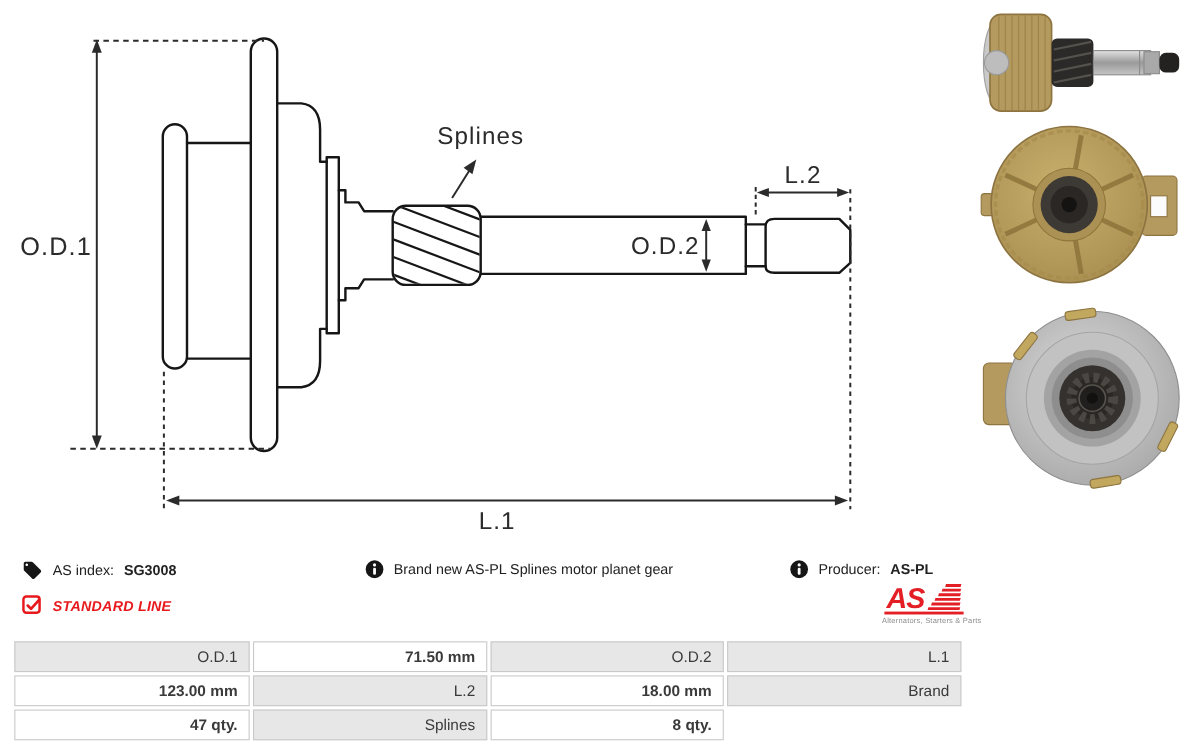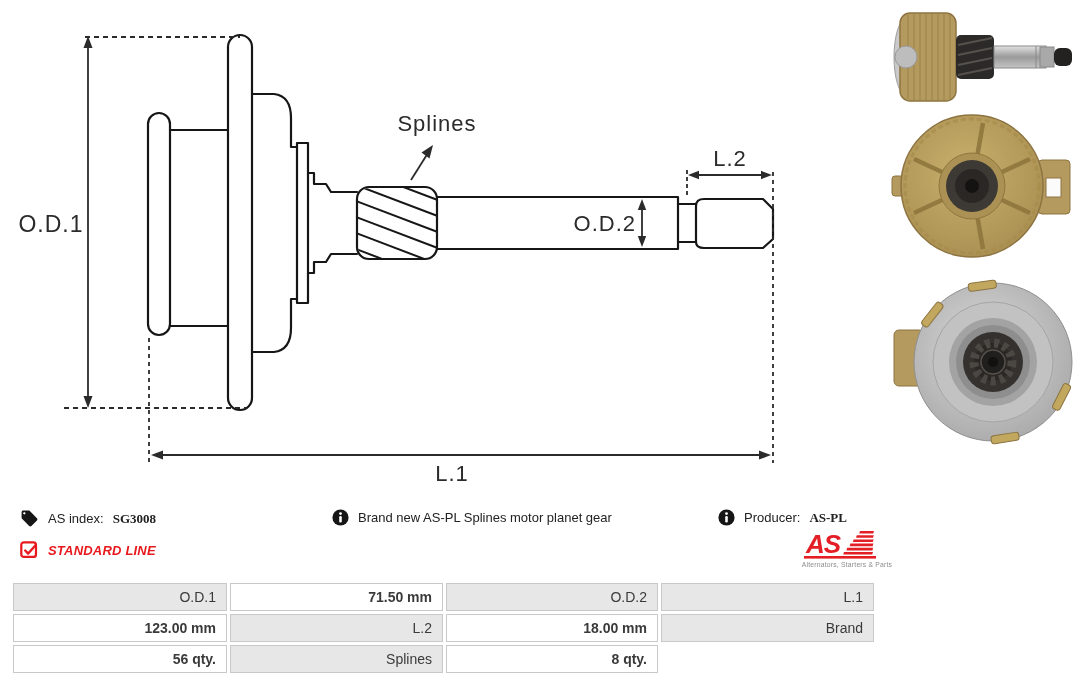--- a/index.html
+++ b/index.html
@@ -8,21 +8,21 @@
   svg{display:block;}
   .abs{position:absolute;}
 
   
   #diagram{left:0;top:0;}
   .dim-text{font-family:"Liberation Sans",sans-serif;fill:#2b2b2b;letter-spacing:1px;}
 
   
   .info-item{position:absolute;display:flex;align-items:center;gap:9px;font-size:13px;color:#222;}
   .info-item .lbl{white-space:pre;}
-  .info-item b{font-weight:bold;font-family:Liberation Serif, serif;}
+  .info-item b{font-weight:bold;}
   .standard{color:var(--accent-red,#e8191d);font-weight:bold;letter-spacing:.2px;font-style:italic;}
   .icon{flex:0 0 auto;display:flex;align-items:center;}
 
   
   .logo-wrap{position:absolute;left:792px;top:530px;width:110px;}
   .logo-tagline{font-size:6.8px;color:#8d8d8d;text-align:center;margin-top:1px;letter-spacing:.2px;}
 
   
   .spec-table{position:absolute;left:13px;top:583px;display:grid;
               grid-template-columns:214px 213px 212px 213px;column-gap:3px;row-gap:3px;}
@@ -260,18 +260,18 @@
     <div class="cell lab">O.D.1</div>
     <div class="cell val">71.50 mm</div>
     <div class="cell lab">O.D.2</div>
 
     <div class="cell lab">L.1</div>
     <div class="cell val">123.00 mm</div>
     <div class="cell lab">L.2</div>
     <div class="cell val">18.00 mm</div>
 
     <div class="cell lab">Brand</div>
-    <div class="cell val">56 qty.</div>
+    <div class="cell val">47 qty.</div>
     <div class="cell lab">Splines</div>
     <div class="cell val">8 qty.</div>
   </div>
 
 </div>
 
 </body></html>

